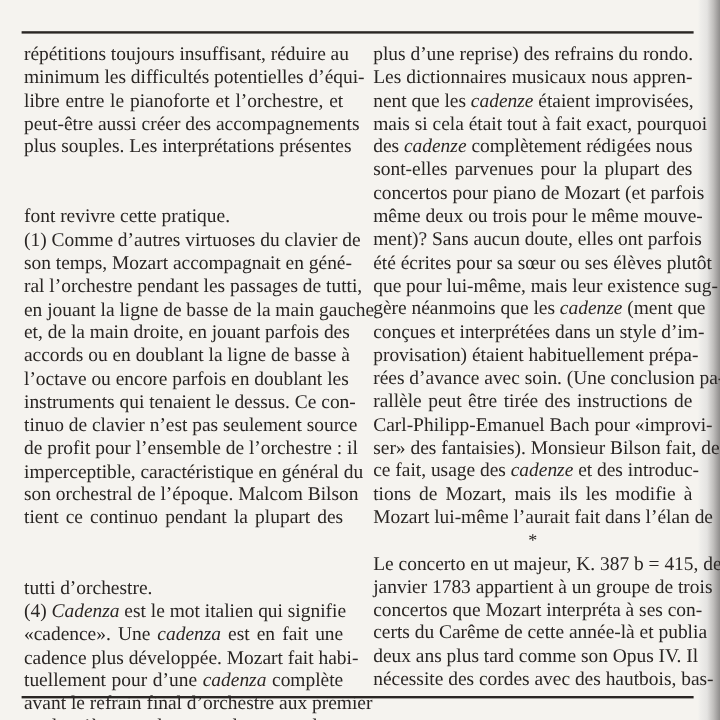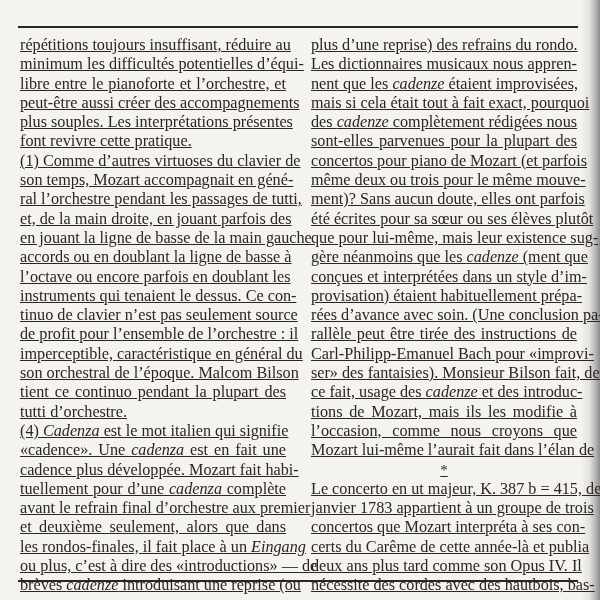--- a/index.html
+++ b/index.html
@@ -18,22 +18,22 @@
     position:absolute; left:18px; width:560px; height:2px; background:#2a2624;
   }
   .rule.top { top:26px; }
   .rule.bottom { top:580px; }
   .col {
     position:absolute; top:36px; width:266px;
     font-size:16.2px; line-height:19.3px;
   }
   .col.left { left:20px; }
   .col.right { left:311px; }
-  .line { display:block; white-space:nowrap; text-align:justify; text-align-last:justify; height:19.3px;text-decoration:underline; }
-  .line.last { text-align-last:left; }
+  .line { display:block; white-space:nowrap; text-align:justify; text-align-last:justify; height:19.3px; }
+  .line.last { text-align-last:left;margin-top:39px; }
   .line.center { text-align:center; text-align-last:center; }
   .asterisk { font-size:15px; }
   em { font-style:italic;margin-top:44px; }
 </style>
 </head>
 <body>
 
 <div class="spine"></div>
 <div class="rule top"></div>
 <div class="rule bottom"></div>
@@ -41,22 +41,22 @@
 <div class="col left">
     <span class="line"><span>répétitions toujours insuffisant, réduire au</span></span>
     <span class="line"><span>minimum les difficultés potentielles d’équi-</span></span>
     <span class="line"><span>libre entre le pianoforte et l’orchestre, et</span></span>
     <span class="line"><span>peut-être aussi créer des accompagnements</span></span>
     <span class="line"><span>plus souples. Les interprétations présentes</span></span>
     <span class="line last"><span>font revivre cette pratique.</span></span>
     <span class="line"><span>(1) Comme d’autres virtuoses du clavier de</span></span>
     <span class="line"><span>son temps, Mozart accompagnait en géné-</span></span>
     <span class="line"><span>ral l’orchestre pendant les passages de tutti,</span></span>
+    <span class="line"><span>en jouant la ligne de basse de la main gauche</span></span>
     <span class="line"><span>et, de la main droite, en jouant parfois des</span></span>
-    <span class="line"><span>en jouant la ligne de basse de la main gauche</span></span>
     <span class="line"><span>accords ou en doublant la ligne de basse à</span></span>
     <span class="line"><span>l’octave ou encore parfois en doublant les</span></span>
     <span class="line"><span>instruments qui tenaient le dessus. Ce con-</span></span>
     <span class="line"><span>tinuo de clavier n’est pas seulement source</span></span>
     <span class="line"><span>de profit pour l’ensemble de l’orchestre : il</span></span>
     <span class="line"><span>imperceptible, caractéristique en général du</span></span>
     <span class="line"><span>son orchestral de l’époque. Malcom Bilson</span></span>
     <span class="line"><span>tient ce continuo pendant la plupart des</span></span>
     <span class="line last"><span>tutti d’orchestre.</span></span>
     <span class="line"><span>(4) </span><em>Cadenza</em><span> est le mot italien qui signifie</span></span>
@@ -83,21 +83,20 @@
     <span class="line"><span>que pour lui-même, mais leur existence sug-</span></span>
     <span class="line"><span>gère néanmoins que les </span><em>cadenze</em><span> (ment que</span></span>
     <span class="line"><span>conçues et interprétées dans un style d’im-</span></span>
     <span class="line"><span>provisation) étaient habituellement prépa-</span></span>
     <span class="line"><span>rées d’avance avec soin. (Une conclusion pa-</span></span>
     <span class="line"><span>rallèle peut être tirée des instructions de</span></span>
     <span class="line"><span>Carl-Philipp-Emanuel Bach pour «improvi-</span></span>
     <span class="line"><span>ser» des fantaisies). Monsieur Bilson fait, de</span></span>
     <span class="line"><span>ce fait, usage des </span><em>cadenze</em><span> et des introduc-</span></span>
     <span class="line"><span>tions de Mozart, mais ils les modifie à</span></span>
-    <span class="line"><span>l’occasion, comme nous croyons que</span></span>
     <span class="line"><span>Mozart lui-même l’aurait fait dans l’élan de</span></span>
     <span class="line center"><span class="asterisk">*</span></span>
     <span class="line"><span>Le concerto en ut majeur, K. 387 b = 415, de</span></span>
     <span class="line"><span>janvier 1783 appartient à un groupe de trois</span></span>
     <span class="line"><span>concertos que Mozart interpréta à ses con-</span></span>
     <span class="line"><span>certs du Carême de cette année-là et publia</span></span>
     <span class="line"><span>deux ans plus tard comme son Opus IV. Il</span></span>
     <span class="line"><span>nécessite des cordes avec des hautbois, bas-</span></span>
   </div>
 

